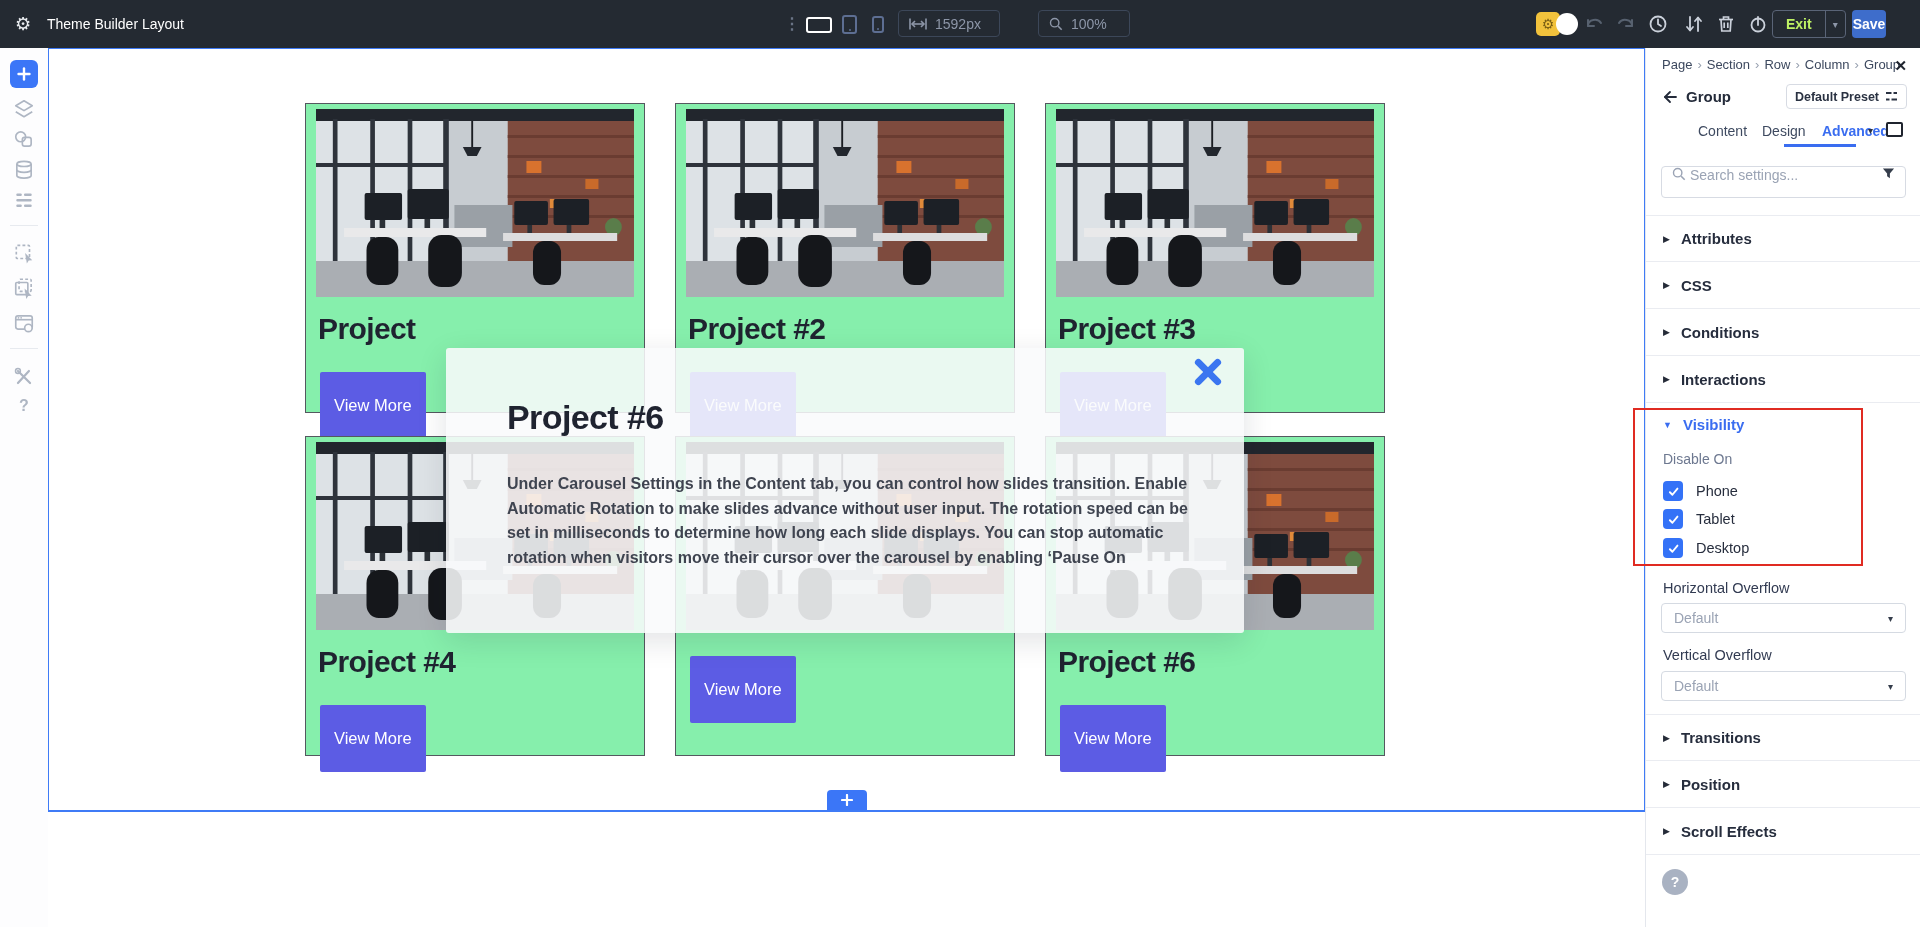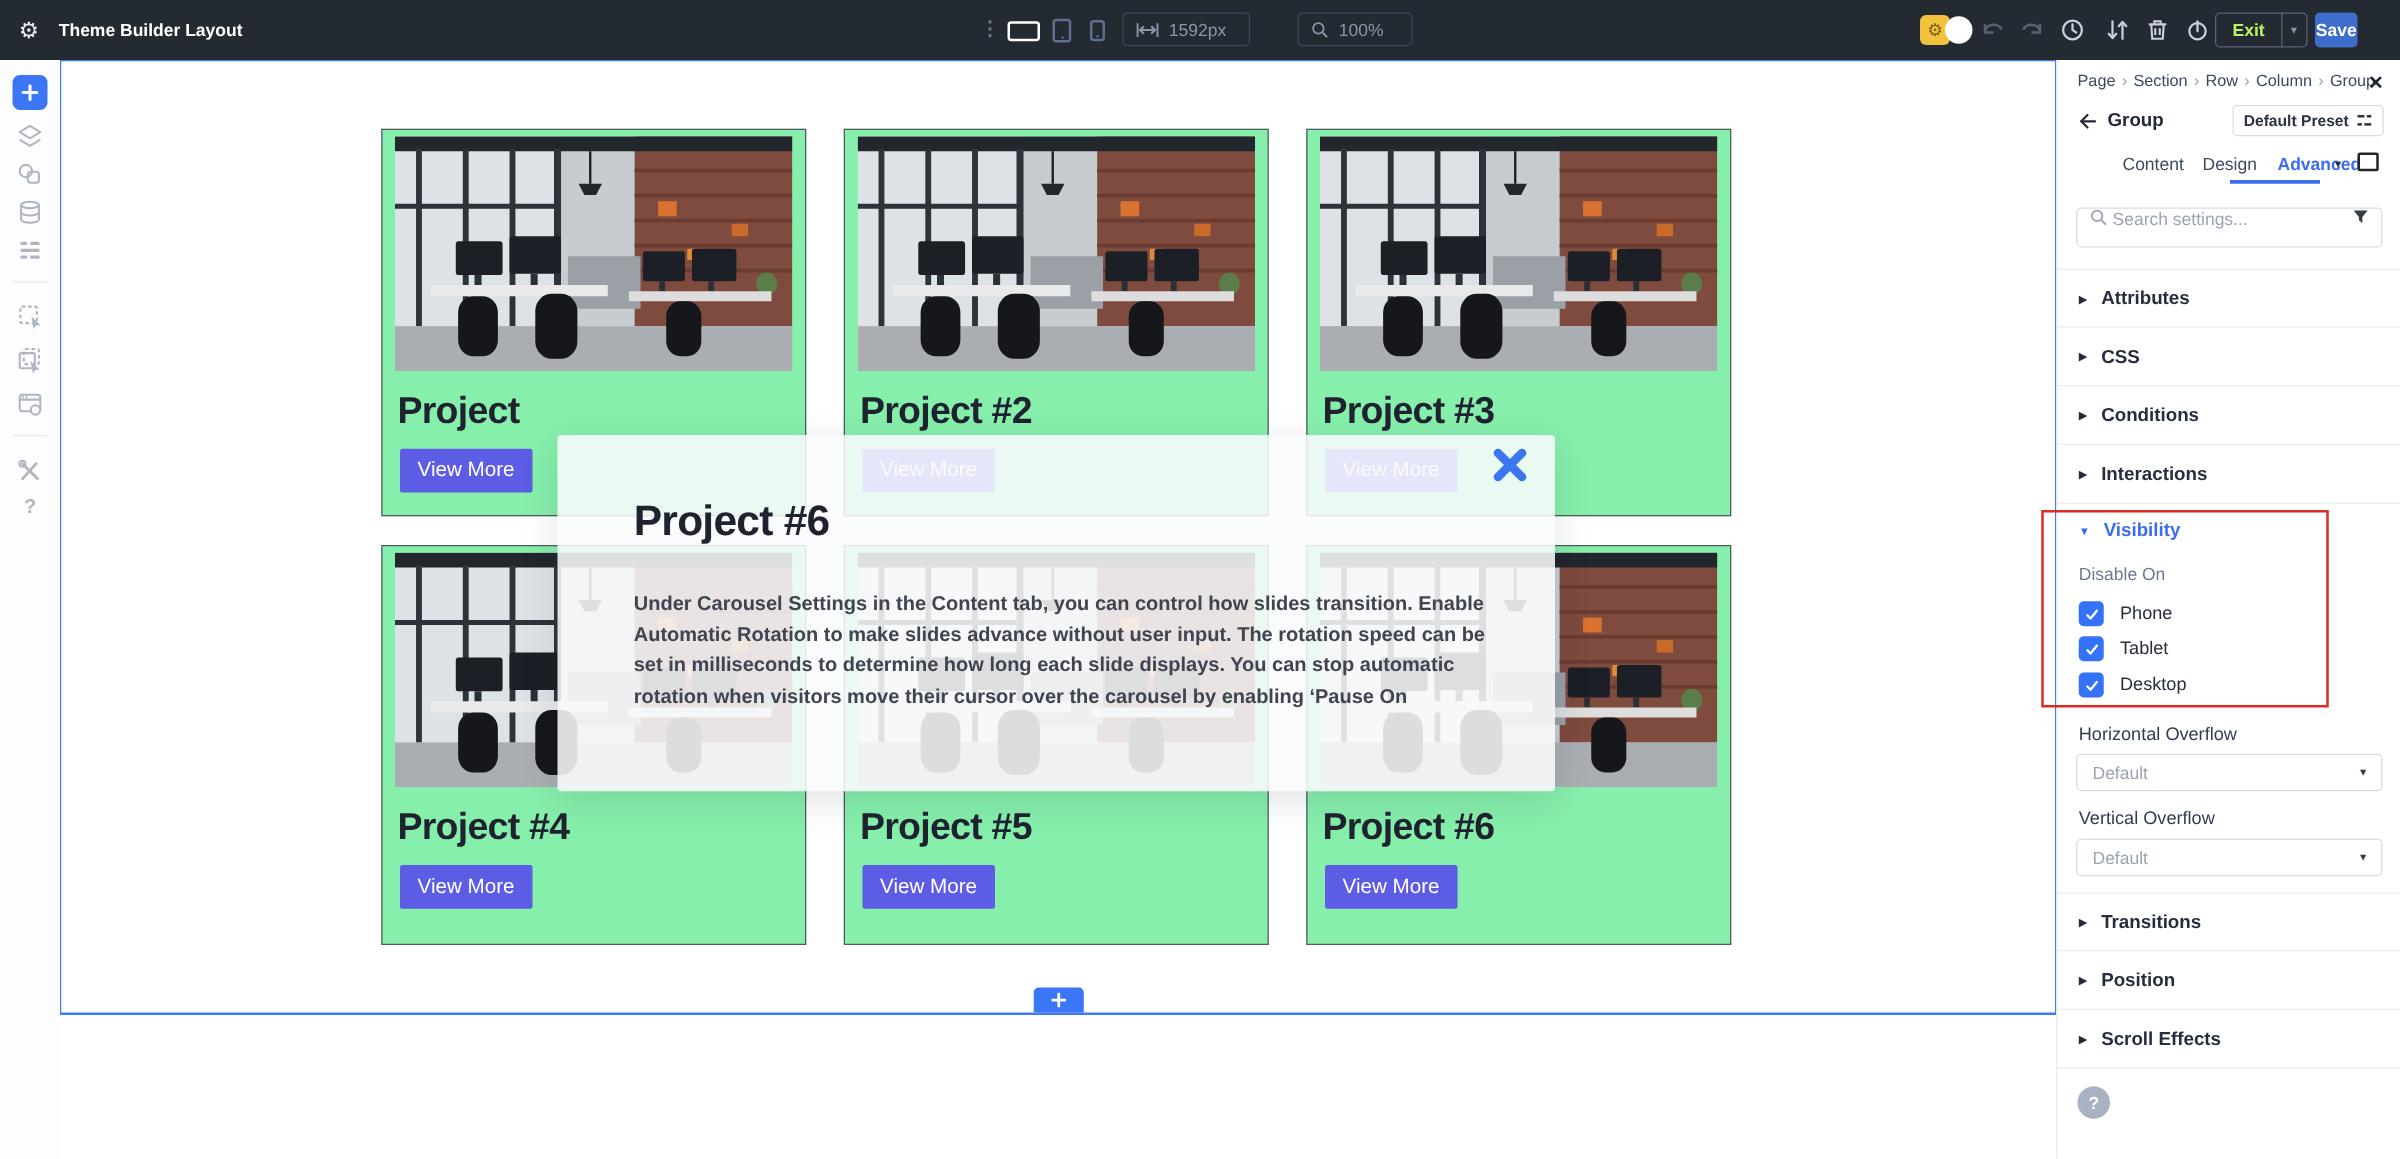--- a/index.html
+++ b/index.html
@@ -4,21 +4,21 @@
 <style>
   * { box-sizing: border-box; margin: 0; padding: 0; }
   html,body { width:1920px; height:927px; }
   body { font-family: "Liberation Sans", sans-serif; background:#fff; overflow:hidden; }
   #app { position:relative; width:1920px; height:927px; background:#fff; overflow:hidden; }
 
   
   .topbar { position:absolute; left:0; top:0; width:1920px; height:48px; background:#242a32; z-index:50; }
   .topbar > * { position:absolute; }
   .tb-gear { left:15px; top:13px; font-size:18px; color:#e8ebef; line-height:22px; }
-  .tb-title { left:47px; top:16px; font-size:14px; font-weight:bold; color:#fff; }
+  .tb-title { left:47px; top:16px; font-size:14px; font-weight:normal; color:#fff; }
   .tb-dots { left:784px; top:13px; font-size:16px; color:#6a7486; font-weight:bold; line-height:22px; }
   .tb-desktop { left:806px; top:17px; width:26px; height:16px; border:2px solid #ffffff; border-radius:3px; }
   .tb-tablet { left:842px; top:15px; width:15px; height:19px; border:2px solid #5d6e92; border-radius:3px; }
   .tb-phone  { left:872px; top:16px; width:12px; height:17px; border:2px solid #5d6e92; border-radius:3px; }
   .tb-tablet::after, .tb-phone::after { content:""; position:absolute; left:50%; bottom:1px; width:2px; height:2px; margin-left:-1px; background:#5d6e92; border-radius:50%; }
   .tb-box { top:10px; height:27px; border:1px solid #3c4759; border-radius:4px; display:flex; align-items:center; gap:8px; padding:0 10px; color:#8d96a8; font-size:14px; }
   .tb-vp { left:898px; width:102px; }
   .tb-zoom { left:1038px; width:92px; }
   .tb-toggle { left:1536px; top:12px; width:42px; height:24px; }
   .tb-toggle .tg-gear { position:absolute; left:0; top:0; width:24px; height:24px; background:#f2c23c; border-radius:5px; color:#7c6015; font-size:14px; text-align:center; line-height:24px; }
@@ -40,21 +40,21 @@
   
   .section-frame { position:absolute; left:48px; top:48px; width:1597px; height:764px; background:#fff; border:1px solid #3f7bf6; border-bottom-width:2px; z-index:1; }
   .add-section { position:absolute; left:50%; bottom:0; transform:translateX(-50%); width:40px; height:20px; background:#3b76f7; border-radius:4px 4px 0 0; display:flex; align-items:center; justify-content:center; }
 
   .card { position:absolute; width:340px; background:#86efac; border:1px solid #54585f; padding:5px 10px 0 10px; }
   .card.r1 { top:54px; height:310px; }
   .card.r2 { top:387px; height:320px; }
   .card.c1 { left:256px; } .card.c2 { left:626px; } .card.c3 { left:996px; }
   .card-img { display:block; width:318px; height:188px; }
   .card-title { margin:15px 0 0 2px; font-size:30px; font-weight:800; letter-spacing:-0.6px; color:#1f2330; }
-  .btn-viewmore { display:inline-block; margin:13px 0 0 4px; background:#5c5ce4; color:#fff; font-size:16.5px; padding:8px 14px; border-radius:2px; }
+  .btn-viewmore { display:inline-block; margin:26px 0 0 4px; background:#5c5ce4; color:#fff; font-size:16.5px; padding:24px 14px; border-radius:2px; }
 
   
   .overlay { position:absolute; left:397px; top:299px; width:798px; height:285px; background:rgba(249,250,252,0.87); border-radius:3px; box-shadow:0 8px 30px rgba(20,25,40,0.12); z-index:10; }
   .ov-title { position:absolute; left:61px; top:50px; font-size:34px; font-weight:800; letter-spacing:-0.6px; color:#1f2330; }
   .ov-body { position:absolute; left:61px; top:124px; width:690px; font-size:16px; line-height:24.5px; color:#3f4450;font-weight:bold; }
   .ov-close { position:absolute; top:8px; right:20px; width:32px; height:32px; cursor:pointer; }
 
   
   .panel { position:absolute; left:1645px; top:48px; width:275px; height:879px; background:#fff; border-left:1px solid #e4e7ed; z-index:40; }
   .panel > * { position:absolute; }
@@ -328,21 +328,20 @@
       <svg class="card-img">
           <use href="#office"></use>
         </svg>
       <div class="card-title">Project #4</div>
       <span class="btn-viewmore">View More</span>
     </div>
     <div class="card r2 c2">
       <svg class="card-img">
           <use href="#office"></use>
         </svg>
-      <div class="card-title">Project #5</div>
       <span class="btn-viewmore">View More</span>
     </div>
     <div class="card r2 c3">
       <svg class="card-img">
           <use href="#office"></use>
         </svg>
       <div class="card-title">Project #6</div>
       <span class="btn-viewmore">View More</span>
     </div>
 

